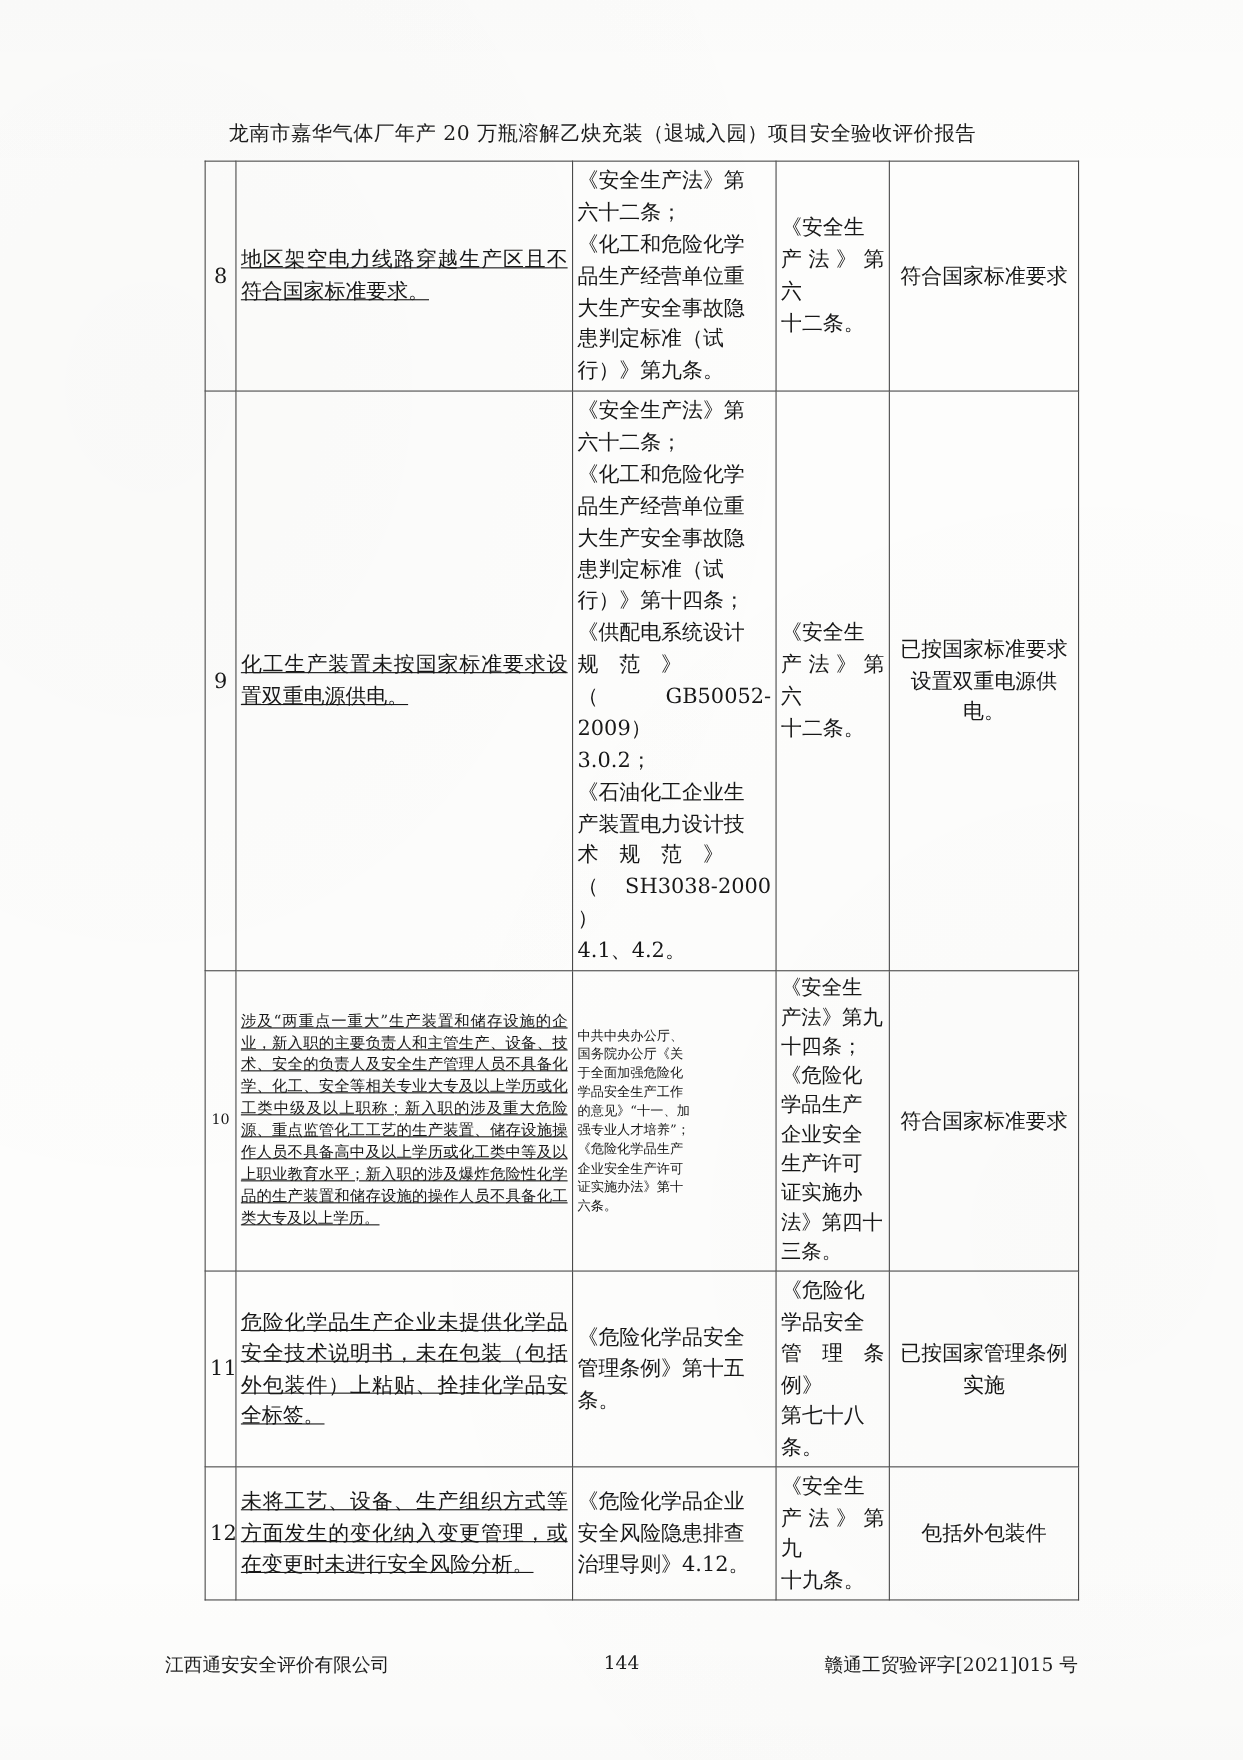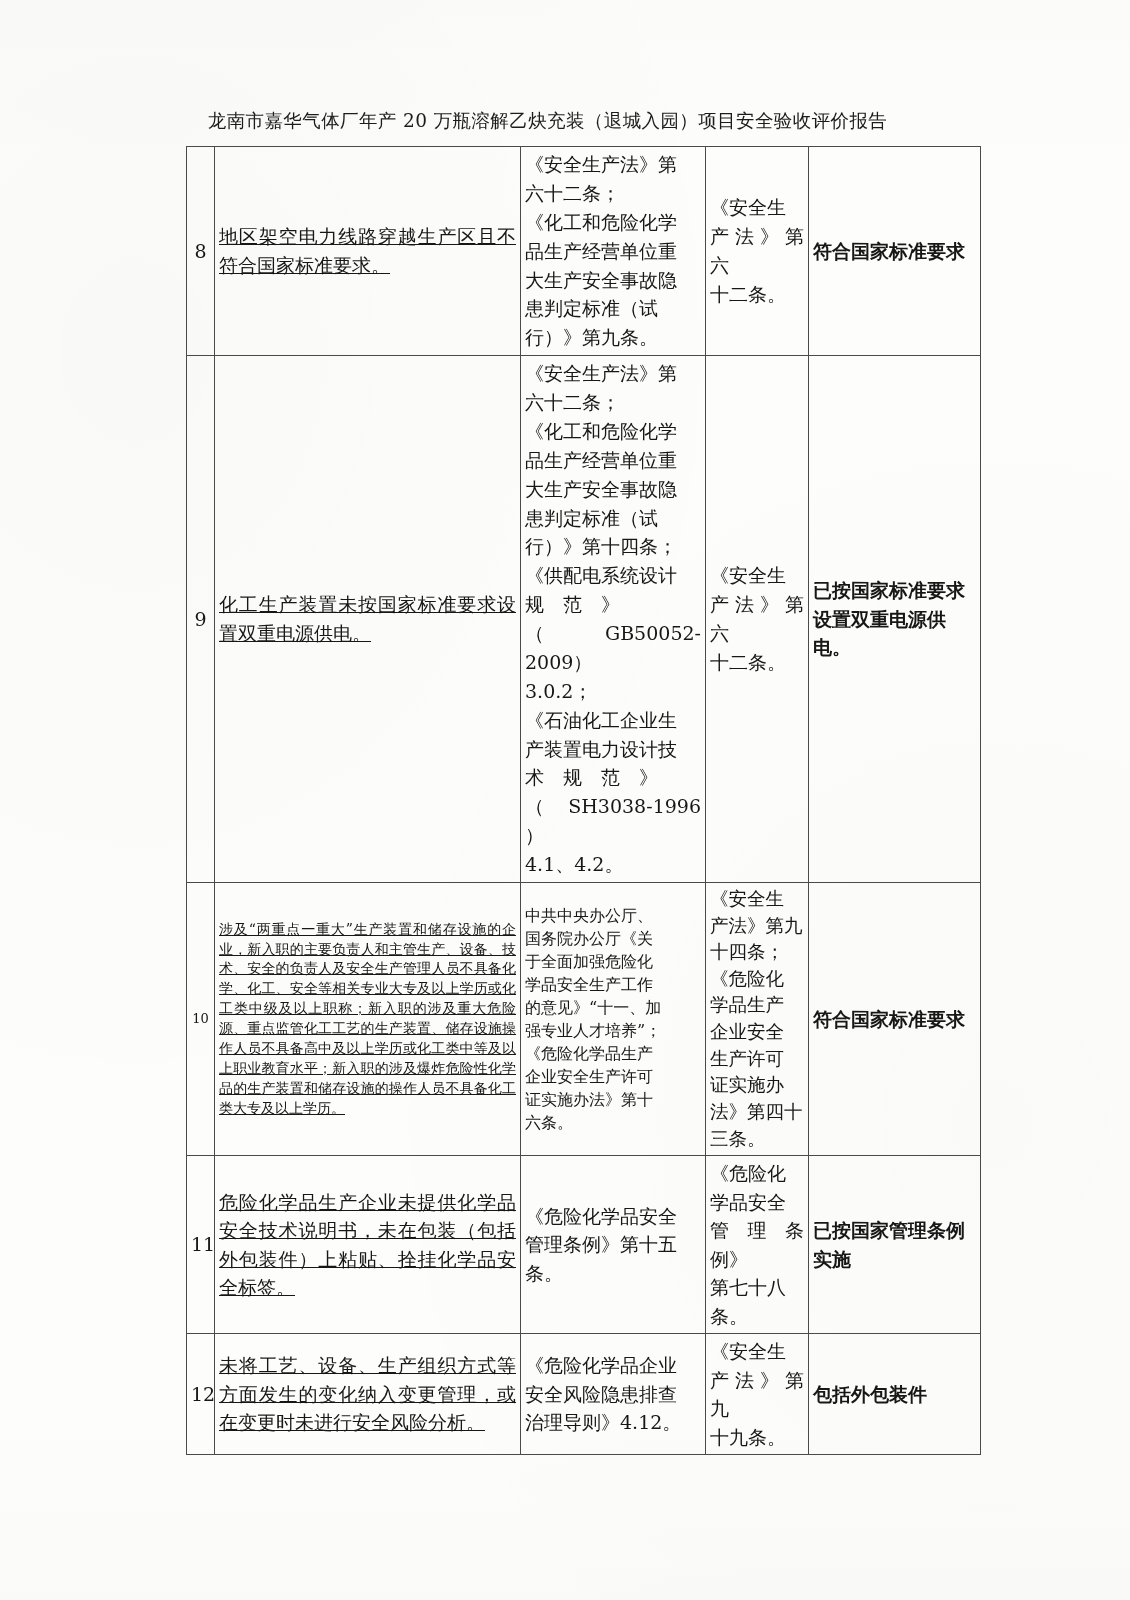--- a/index.html
+++ b/index.html
@@ -74,27 +74,27 @@
 
   td.num {
     text-align: center;
     font-family: "DejaVu Serif", "Liberation Serif", serif;
     font-size: 18px;
     padding: 2px 0;
   }
   td.desc  { text-align: justify; text-justify: inter-ideograph; padding-left: 6px; padding-right: 4px; text-decoration: underline; }
   td.basis { text-align: justify; text-justify: inter-ideograph; padding-left: 5px; padding-right: 4px; margin-left: 28px; }
   td.pen   { text-align: justify; text-justify: inter-ideograph; padding-left: 5px; padding-right: 4px; }
-  td.stat  { text-align: left; padding-left: 6px; padding-right: 5px; font-weight: bold; }
+  td.stat  { text-align: center; padding-left: 6px; padding-right: 5px; }
 
   
   tr.r8  td { font-size: 19px; line-height: 1.52; }
   tr.r9  td { font-size: 19px; line-height: 1.52; }
   tr.r10 td.desc  { font-size: 14px; line-height: 1.42; }
-  tr.r10 td.basis { font-size: 16px; line-height: 1.44; }
+  tr.r10 td.basis { font-size: 12px; line-height: 1.44; }
   tr.r10 td.pen   { font-size: 18.5px; line-height: 1.44; }
   tr.r10 td.stat  { font-size: 19px; line-height: 1.5; }
   tr.r11 td { font-size: 19px; line-height: 1.5; }
   tr.r12 td { font-size: 19px; line-height: 1.5; }
 
   .ln { display: block; }
 
   .footer {
     position: absolute;
     left: 150px;
@@ -165,21 +165,21 @@
             <span class="ln">大生产安全事故隐</span>
             <span class="ln">患判定标准（试</span>
             <span class="ln">行）》第十四条；</span>
             <span class="ln">《供配电系统设计</span>
             <span class="ln">规　范　》</span>
             <span class="ln">（GB50052-2009）</span>
             <span class="ln">3.0.2；</span>
             <span class="ln">《石油化工企业生</span>
             <span class="ln">产装置电力设计技</span>
             <span class="ln">术　规　范　》</span>
-            <span class="ln">（ SH3038-1996 ）</span>
+            <span class="ln">（ SH3038-2000 ）</span>
             <span class="ln">4.1、4.2。</span>
           </td>
           <td class="pen">
             <span class="ln">《安全生</span>
             <span class="ln">产法》第六</span>
             <span class="ln">十二条。</span>
           </td>
           <td class="stat">已按国家标准要求设置双重电源供电。</td>
         </tr>
 
@@ -244,13 +244,18 @@
             <span class="ln">产法》第九</span>
             <span class="ln">十九条。</span>
           </td>
           <td class="stat">包括外包装件</td>
         </tr>
 
       </tbody>
     </table>
   </div>
 
+  <div class="footer">
+    <span class="left">江西通安安全评价有限公司</span>
+    <span class="pg">144</span>
+    <span class="right">赣通工贸验评字[2021]015 号</span>
+  </div>
 </div>
 
 </body></html>

